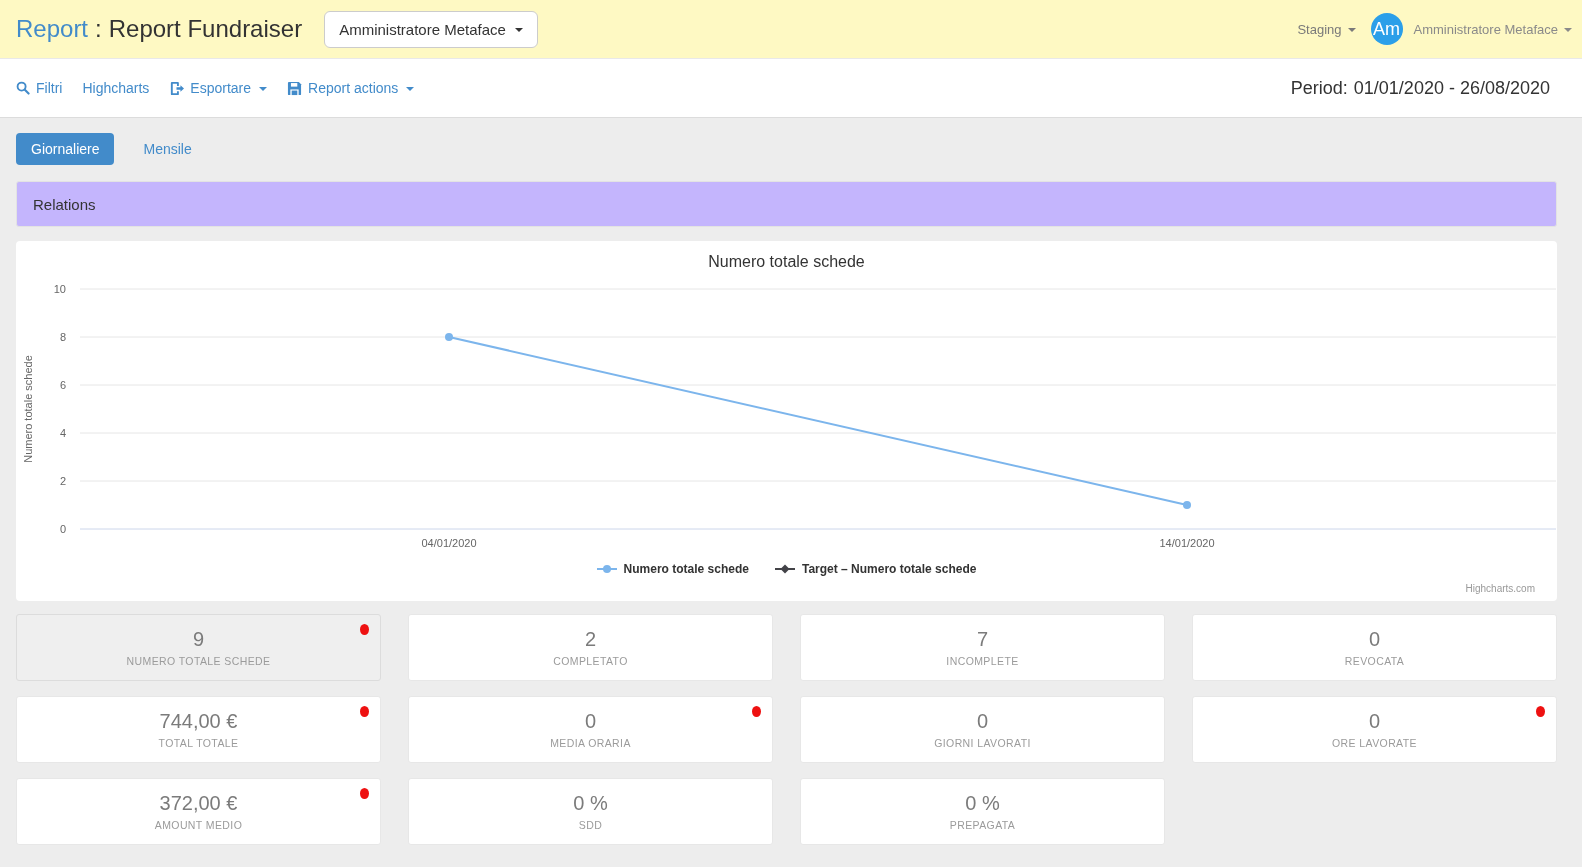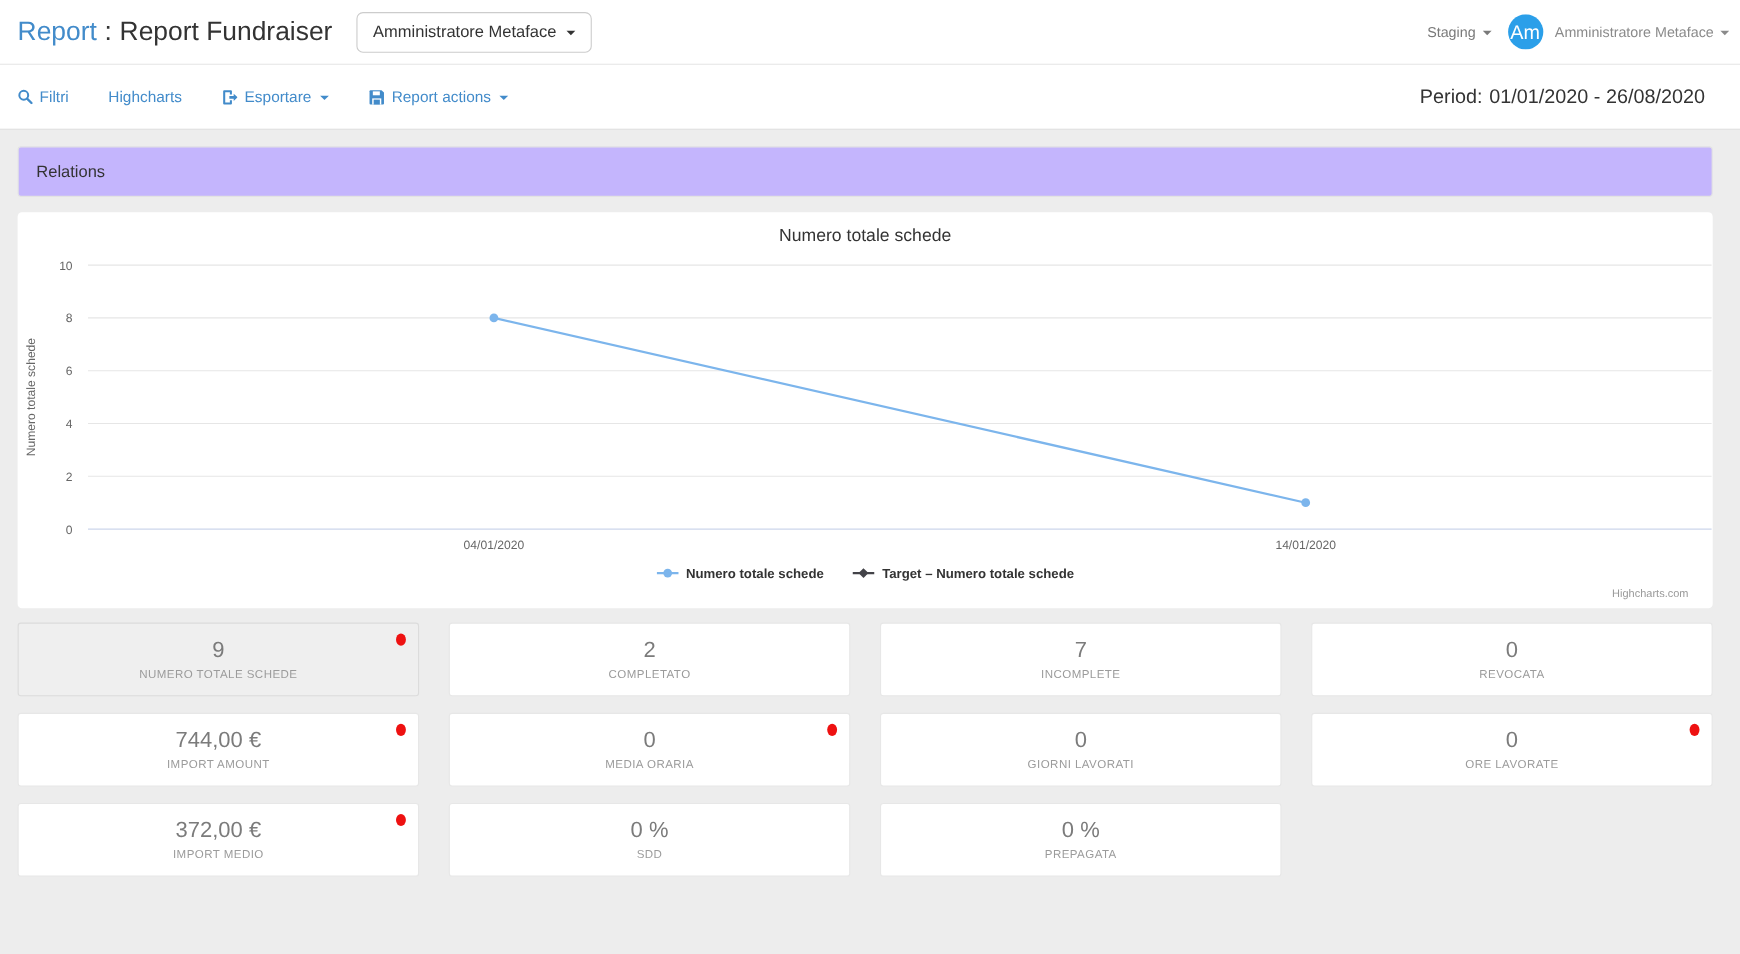--- a/index.html
+++ b/index.html
@@ -4,21 +4,21 @@
 <style>
   * { box-sizing: border-box; margin: 0; padding: 0; }
   body {
     width: 1582px; height: 867px; overflow: hidden;
     background: #ededed;
     font-family: "Liberation Sans", sans-serif;
     color: #333;
   }
   
   .header {
-    background: #ffffff; height: 58px;
+    background: #fef9c3; height: 58px;
     display: flex; align-items: center;
     padding: 0 10px 0 16px;
     white-space: nowrap;
   }
   .title { font-size: 24px; color: #333; display: flex; align-items: baseline; }
   .title .brand { color: #428bca; cursor: pointer; }
   .title .sep { margin: 0 7px; }
   .selector-btn {
     margin-left: 22px; display: inline-flex; align-items: center; gap: 9px;
     background: #fff; border: 1px solid #ccc; border-radius: 6px;
@@ -35,21 +35,21 @@
   .user { color: #8a8a8a; font-size: 13px; display: inline-flex; align-items: center; gap: 6px; cursor: pointer; margin-left: -4px; }
   .caret {
     display: inline-block; width: 0; height: 0;
     border-left: 4px solid transparent; border-right: 4px solid transparent;
     border-top: 4px solid currentColor; margin-top: 2px;
   }
   
   .toolbar {
     background: #fff; height: 60px;
     border-top: 1px solid #e9e9e9; border-bottom: 1px solid #dcdcdc;
-    display: flex; align-items: center; gap: 36px;
+    display: flex; align-items: center; gap: 20px;
     padding: 0 32px 0 16px; font-size: 14px;
   }
   .tool-link { color: #428bca; display: inline-flex; align-items: center; gap: 6px; cursor: pointer; }
   .tool-link .caret { margin-left: 2px; }
   .toolbar .spacer { flex: 1; }
   .period { color: #333; font-size: 18px; }
   .period .p-label { margin-right: 6px; }
   
   .content { padding: 15px 25px 0 16px; }
   .tabs { display: flex; align-items: center; margin-bottom: 16px; }
@@ -150,20 +150,24 @@
     <span class="caret"></span>
   </span>
   <span class="spacer"></span>
   <span class="period">
     <span class="p-label">Period:</span><span>01/01/2020 - 26/08/2020</span>
   </span>
 </div>
 
 <div class="content">
 
+  <div class="tabs" id="tabs">
+      <div class="tab active">Giornaliere</div>
+      <div class="tab">Mensile</div>
+    </div>
 
   <div class="section-bar">
     <span>Relations</span>
   </div>
 
   <div class="chart-panel">
     <svg class="plot" id="chart-svg" viewBox="0 0 1541 360">
         <text x="770.5" y="26" text-anchor="middle" font-size="16" fill="#333333">Numero totale schede</text>
         <text x="16" y="168" transform="rotate(-90 16 168)" text-anchor="middle" font-size="11" fill="#666666">Numero totale schede</text>
         <line x1="64" x2="1540" y1="288" y2="288" stroke="#ccd6eb" stroke-width="1"></line>
@@ -217,40 +221,40 @@
         <div class="value">7</div>
         <div class="label">INCOMPLETE</div>
       </div>
       <div class="card">
         <div class="value">0</div>
         <div class="label">REVOCATA</div>
       </div>
       <div class="card">
         <span class="dot"></span>
         <div class="value">744,00 €</div>
-        <div class="label">IMPORT AMOUNT</div>
+        <div class="label">TOTAL TOTALE</div>
       </div>
       <div class="card">
         <span class="dot"></span>
         <div class="value">0</div>
         <div class="label">MEDIA ORARIA</div>
       </div>
       <div class="card">
         <div class="value">0</div>
         <div class="label">GIORNI LAVORATI</div>
       </div>
       <div class="card">
         <span class="dot"></span>
         <div class="value">0</div>
         <div class="label">ORE LAVORATE</div>
       </div>
       <div class="card">
         <span class="dot"></span>
         <div class="value">372,00 €</div>
-        <div class="label">IMPORT MEDIO</div>
+        <div class="label">AMOUNT MEDIO</div>
       </div>
       <div class="card">
         <div class="value">0 %</div>
         <div class="label">SDD</div>
       </div>
       <div class="card">
         <div class="value">0 %</div>
         <div class="label">PREPAGATA</div>
       </div>
     </div>

